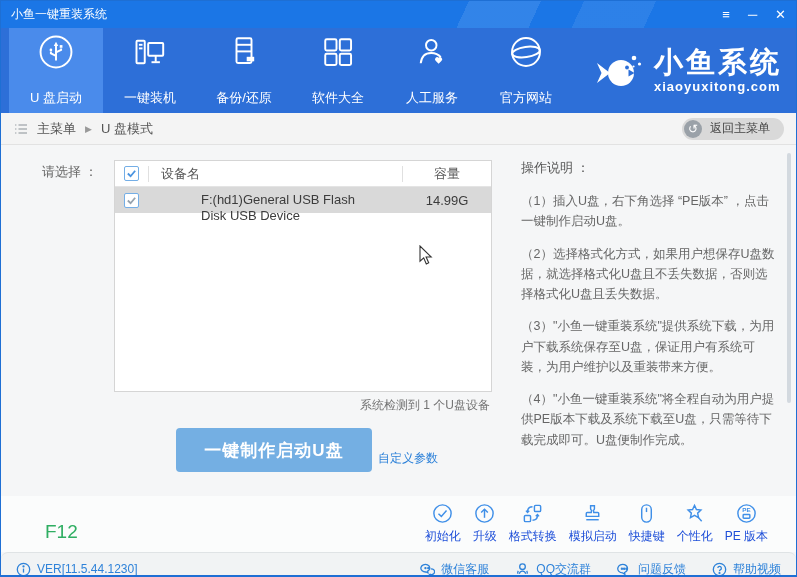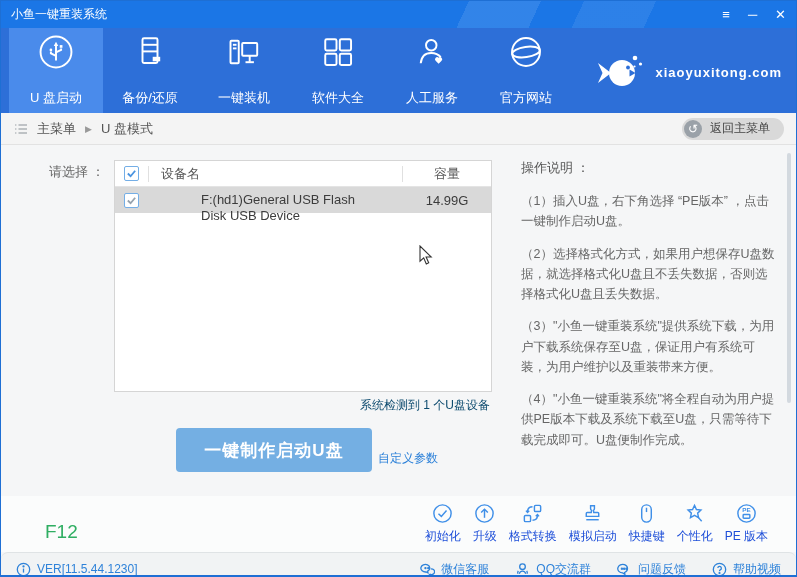--- a/index.html
+++ b/index.html
@@ -30,34 +30,34 @@
   .breadbar { height:32px; background:#f4f4f4; border-bottom:1px solid #e2e2e2; display:flex; align-items:center; padding:0 12px; }
   .crumb-list-icon { width:16px; height:16px; margin-right:8px; }
   .crumb { font-size:13px; color:#555; cursor:pointer; }
   .crumb-sep { font-size:9px; color:#999; margin:0 9px; }
   .back-btn { margin-left:auto; height:22px; background:#d9d9d9; border:none; border-radius:11px; display:flex; align-items:center; padding:0 14px 0 2px; cursor:pointer; }
   .back-circle { width:18px; height:18px; border-radius:50%; background:#9aa1a8; color:#fff; font-size:12px; line-height:18px; text-align:center; margin-right:8px; }
   .back-label { font-size:12px; color:#444; }
 
   
   .content { position:relative; height:351px; background:#f5f6f7; }
-  .select-label { position:absolute; left:48px; top:18px; font-size:13px; color:#666; }
+  .select-label { position:absolute; left:41px; top:18px; font-size:13px; color:#666; }
   .device-table { position:absolute; left:113px; top:15px; width:378px; height:232px; background:#fff; border:1px solid #d5d5d5; }
   .thead, .trow { display:flex; align-items:center; height:26px; }
   .thead { border-bottom:1px solid #e4e4e4; }
   .trow { background:#d9d9d9;gap:40px; }
   .cell-check { width:34px; display:flex; justify-content:center; align-items:center; border-right:1px solid #e0e0e0; height:16px; }
   .trow .cell-check { border-right-color:transparent; }
   .checkbox { width:15px; height:15px; background:#fff; border:1px solid #74aee6; border-radius:2px; display:flex; align-items:center; justify-content:center; cursor:pointer; }
   .checkbox svg { width:11px; height:11px; fill:none; stroke-width:2; }
   .cell-name { flex:1; padding-left:12px; font-size:13px; color:#555; border-right:1px solid #e0e0e0; height:16px; line-height:16px; }
   .trow .cell-name { color:#3c3c3c; border-right-color:transparent; }
   .cell-cap { width:88px; text-align:center; font-size:13px; color:#555; }
   .trow .cell-cap { color:#3c3c3c; }
-  .detect-text { position:absolute; right:306px; top:252px; font-size:12px; color:#0c4a6e; }
+  .detect-text { position:absolute; right:306px; top:252px; font-size:12px; color:#737373; }
   .make-btn { position:absolute; left:175px; top:283px; width:196px; height:44px; background:#74afe3; border:none; border-radius:4px; color:#fff; font-size:17px; font-weight:bold; letter-spacing:1px; cursor:pointer; font-family:inherit; }
   .custom-link { position:absolute; left:377px; top:305px; font-size:12px; color:#2e82d9; cursor:pointer; text-decoration:none; }
 
   .instructions { position:absolute; left:520px; top:14px; width:254px; }
   .ins-title { font-size:13px; color:#555; margin-bottom:14px; }
   .ins-step { font-size:12.5px; color:#666; line-height:1.62; margin-bottom:12px; }
 
   .v-scrollbar { position:absolute; right:5px; top:8px; width:4px; height:250px; background:#d3d9df; border-radius:2px; cursor:pointer; }
   .cursor { position:absolute; left:418px; top:100px; pointer-events:none; }
 
@@ -99,37 +99,37 @@
         <path d="M12 5.2 L10.5 8 h3 Z" fill="#fff" stroke="none"></path>
         <path d="M12 14.6 L8.6 12.9 V11.6"></path>
           <circle cx="8.6" cy="10.6" r="0.9" fill="#fff" stroke="none"></circle>
         <path d="M12 12.2 L15.4 10.6 V9.6"></path>
           <rect x="14.5" y="7.4" width="1.8" height="1.8" fill="#fff" stroke="none"></rect>
       </svg>
       <span class="nav-label">U 盘启动</span>
     </div>
     <div class="nav-item">
       <svg viewBox="0 0 24 24">
-        <rect x="7" y="2.8" width="10" height="16.5" rx="1"></rect>
-        <line x1="7" y1="7.2" x2="17" y2="7.2"></line>
-          <line x1="7" y1="11.6" x2="17" y2="11.6"></line>
-        <rect x="13.8" y="15.2" width="5" height="3" fill="#fff" stroke="none"></rect>
-      </svg>
-      <span class="nav-label">备份/还原</span>
-    </div>
-    <div class="nav-item">
-      <svg viewBox="0 0 24 24">
         <rect x="3" y="4.5" width="5.5" height="15" rx="0.6"></rect>
         <line x1="4.6" y1="7.2" x2="7" y2="7.2"></line>
           <line x1="4.6" y1="9.6" x2="7" y2="9.6"></line>
         <rect x="10.8" y="6" width="10" height="8.5" rx="0.6"></rect>
         <line x1="15.8" y1="14.5" x2="15.8" y2="18.5"></line>
           <line x1="13" y1="18.8" x2="18.6" y2="18.8"></line>
       </svg>
       <span class="nav-label">一键装机</span>
+    </div>
+    <div class="nav-item">
+      <svg viewBox="0 0 24 24">
+        <rect x="7" y="2.8" width="10" height="16.5" rx="1"></rect>
+        <line x1="7" y1="7.2" x2="17" y2="7.2"></line>
+          <line x1="7" y1="11.6" x2="17" y2="11.6"></line>
+        <rect x="13.8" y="15.2" width="5" height="3" fill="#fff" stroke="none"></rect>
+      </svg>
+      <span class="nav-label">备份/还原</span>
     </div>
     <div class="nav-item">
       <svg viewBox="0 0 24 24">
         <rect x="3.5" y="3.5" width="7.5" height="7.5" rx="1"></rect>
           <rect x="13.2" y="3.5" width="7.5" height="7.5" rx="1"></rect>
         <rect x="3.5" y="13.2" width="7.5" height="7.5" rx="1"></rect>
           <rect x="13.2" y="13.2" width="7.5" height="7.5" rx="1"></rect>
       </svg>
       <span class="nav-label">软件大全</span>
     </div>
@@ -154,20 +154,21 @@
           <circle cx="27" cy="23" r="13"></circle>
           <path d="M16 23 L3 13 L7.5 23 L3 33 Z"></path>
           <circle cx="40" cy="8" r="2.3"></circle>
             <circle cx="45.5" cy="14" r="1.6"></circle>
             <circle cx="39.5" cy="16.5" r="1.1"></circle>
         </g>
         <circle cx="33" cy="17.5" r="1.9" fill="#2d6fd8"></circle>
         <path d="M40.5 23 l-6 -3.4 v6.8 Z" fill="#2d6fd8"></path>
       </svg>
       <div class="logo-text">
+        <div class="logo-name">小鱼系统</div>
         <div class="logo-domain">xiaoyuxitong.com</div>
       </div>
     </div>
   </div>
 
   <div class="breadbar">
     <svg class="crumb-list-icon" viewBox="0 0 16 16">
       <g stroke="#9aa0a6" stroke-width="1.2">
         <line x1="5.5" y1="4" x2="14" y2="4"></line>
           <line x1="5.5" y1="8" x2="14" y2="8"></line>

